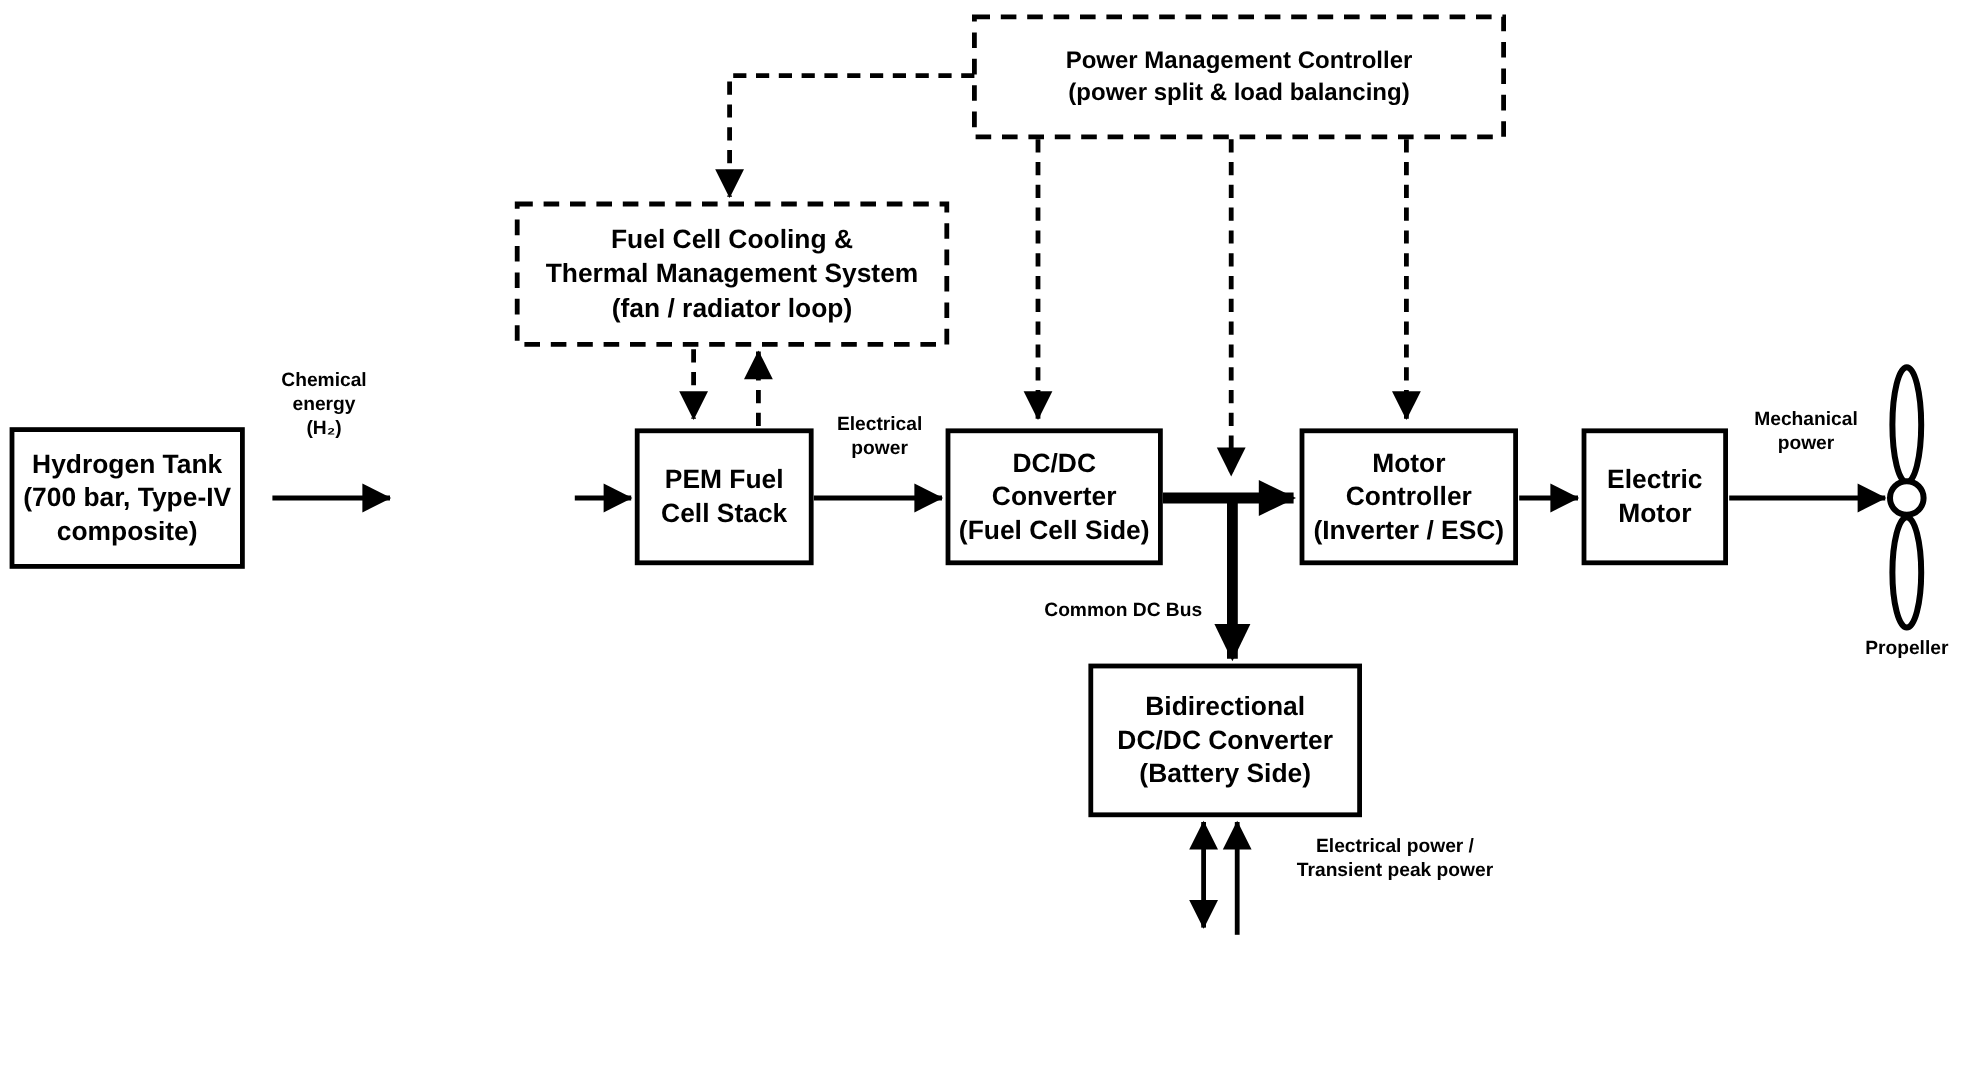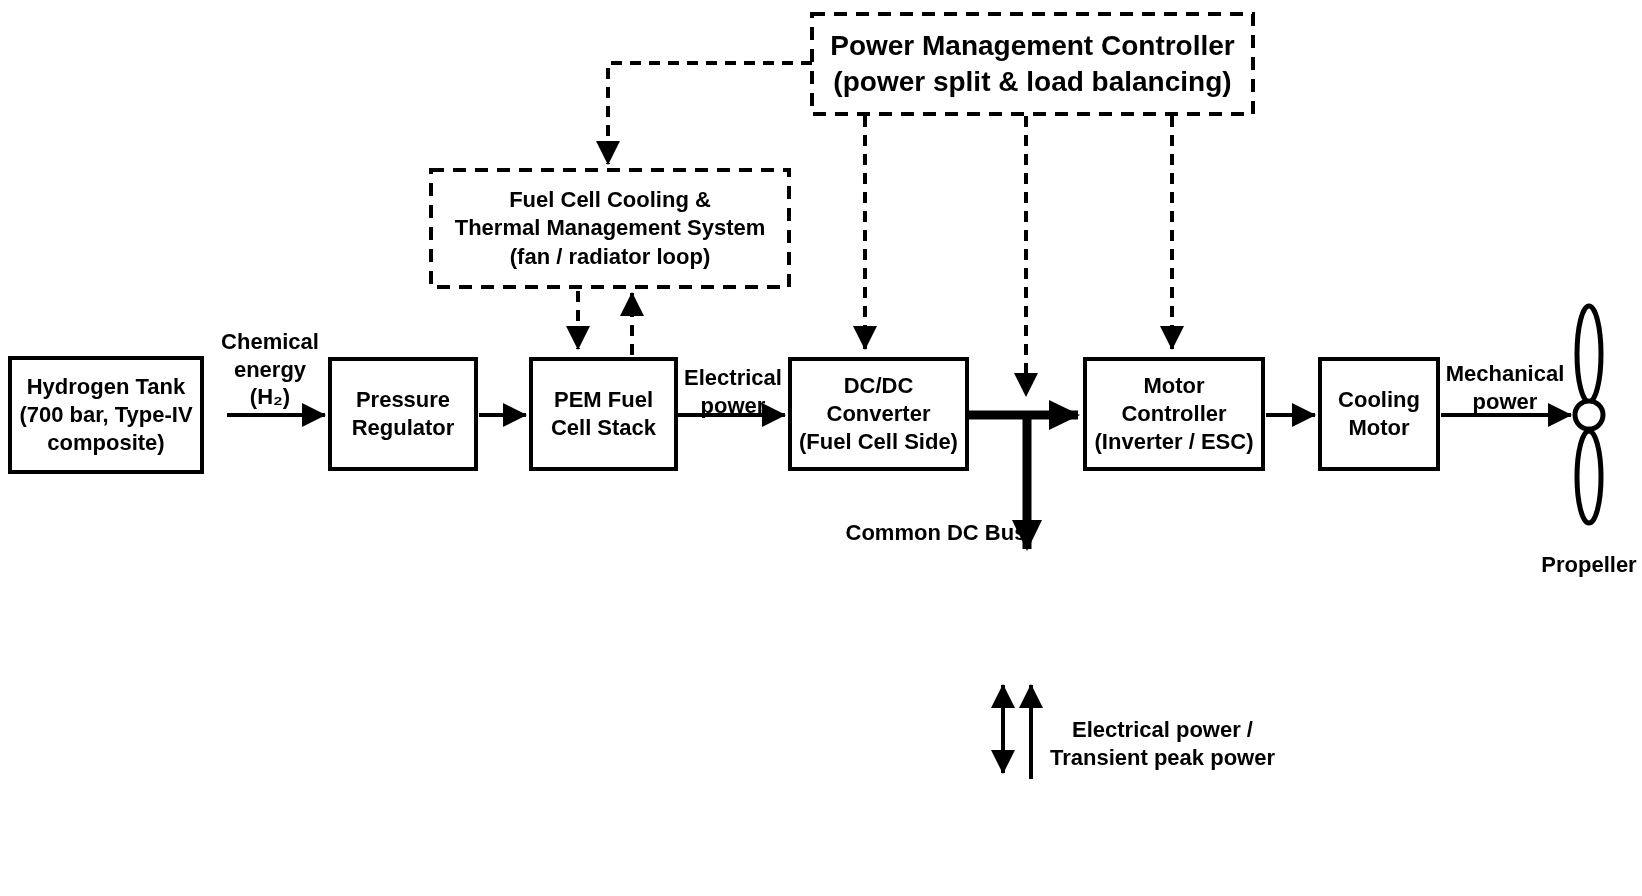--- a/index.html
+++ b/index.html
@@ -44,25 +44,24 @@
     justify-content: center;
     text-align: center;
     font-weight: bold;
     font-size: 22px;
     line-height: 1.3;
     white-space: pre-line;
   }
   .lbl {
     position: absolute;
     font-weight: bold;
-    font-size: 22px;
+    font-size: 16px;
     line-height: 1.25;
     text-align: center;
     white-space: pre-line;
-    margin-top: 20px;
   }
 </style>
 </head>
 <body>
 
 <div class="canvas">
 
   <svg class="layer" width="1642" height="896" viewBox="0 0 1642 896">
     <defs>
       <marker id="ah" markerUnits="userSpaceOnUse" markerWidth="26" markerHeight="26" refX="24" refY="13" orient="auto">
@@ -98,41 +97,42 @@
     <line x1="1026" y1="116" x2="1026" y2="396" stroke="#000" stroke-width="4" stroke-dasharray="11 8" marker-end="url(#ah)"></line>
     <line x1="1172" y1="116" x2="1172" y2="349" stroke="#000" stroke-width="4" stroke-dasharray="11 8" marker-end="url(#ah)"></line>
 
     <g>
       <ellipse cx="1589" cy="354" rx="12" ry="48" fill="#fff" stroke="#000" stroke-width="5"></ellipse>
       <ellipse cx="1589" cy="477" rx="12" ry="46" fill="#fff" stroke="#000" stroke-width="5"></ellipse>
       <circle cx="1589" cy="415" r="14" fill="#fff" stroke="#000" stroke-width="5"></circle>
     </g>
   </svg>
 
-  <div class="dashedbox" style="left:812px; top:14px; width:441px; height:100px; font-size:28px;">Power Management Controller
+  <div class="dashedbox" style="left:812px; top:14px; width:441px; height:100px; font-size:20px;">Power Management Controller
 (power split &amp; load balancing)</div>
   <div class="dashedbox" style="left:431px; top:170px; width:358px; height:117px;">Fuel Cell Cooling &amp;
 Thermal Management System
 (fan / radiator loop)</div>
 
   <div class="box" style="left:8px; top:356px; width:196px; height:118px;">Hydrogen Tank
 (700 bar, Type-IV
 composite)</div>
-  <div class="box" style="left:328px; top:357px; width:150px; height:114px;">Pressure
-Regulator</div>
   <div class="box" style="left:788px; top:357px; width:181px; height:114px;">DC/DC
 Converter
 (Fuel Cell Side)</div>
   <div class="box" style="left:529px; top:357px; width:149px; height:114px;">PEM Fuel
 Cell Stack</div>
   <div class="box" style="left:1083px; top:357px; width:182px; height:114px;">Motor
 Controller
 (Inverter / ESC)</div>
-  <div class="box" style="left:1318px; top:357px; width:122px; height:114px;">Cooling
+  <div class="box" style="left:1318px; top:357px; width:122px; height:114px;">Electric
 Motor</div>
+  <div class="box" style="left:907px; top:553px; width:228px; height:128px;">Bidirectional
+DC/DC Converter
+(Battery Side)</div>
 
   <div class="lbl" style="left:195px; top:308px; width:150px;">Chemical
 energy
 (H₂)</div>
   <div class="lbl" style="left:668px; top:344px; width:130px;">Electrical
 power</div>
   <div class="lbl" style="left:836px; top:499px; width:200px;">Common DC Bus</div>
   <div class="lbl" style="left:1438px; top:340px; width:134px;">Mechanical
 power</div>
   <div class="lbl" style="left:1035px; top:696px; width:255px;">Electrical power /

